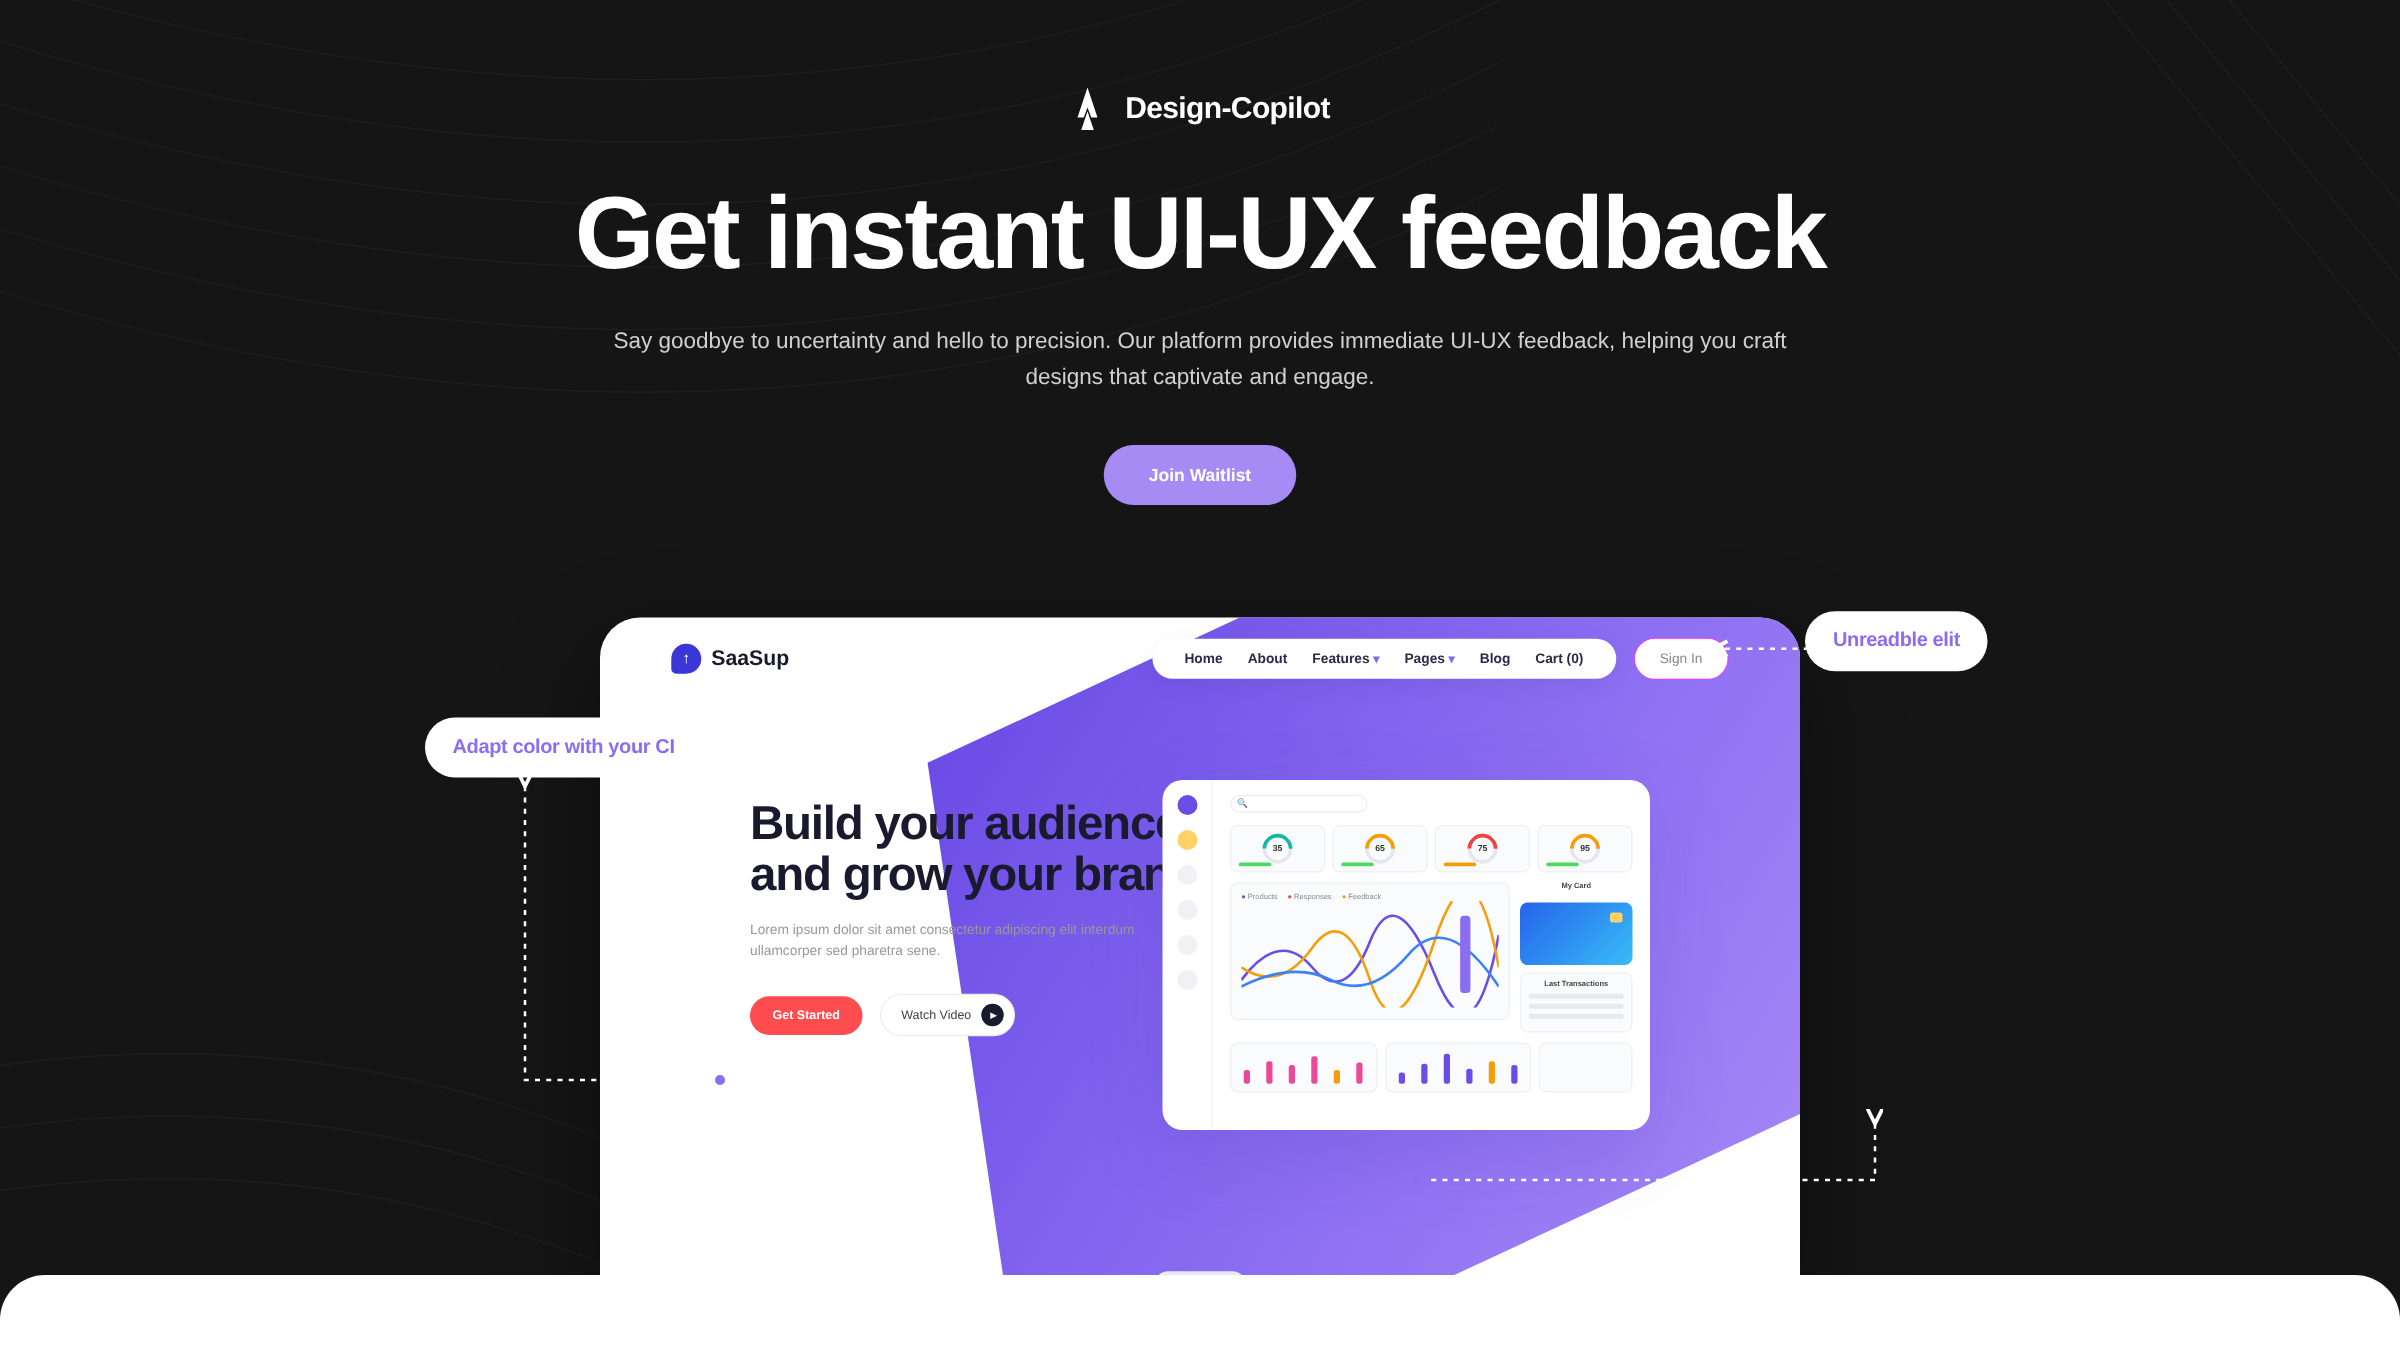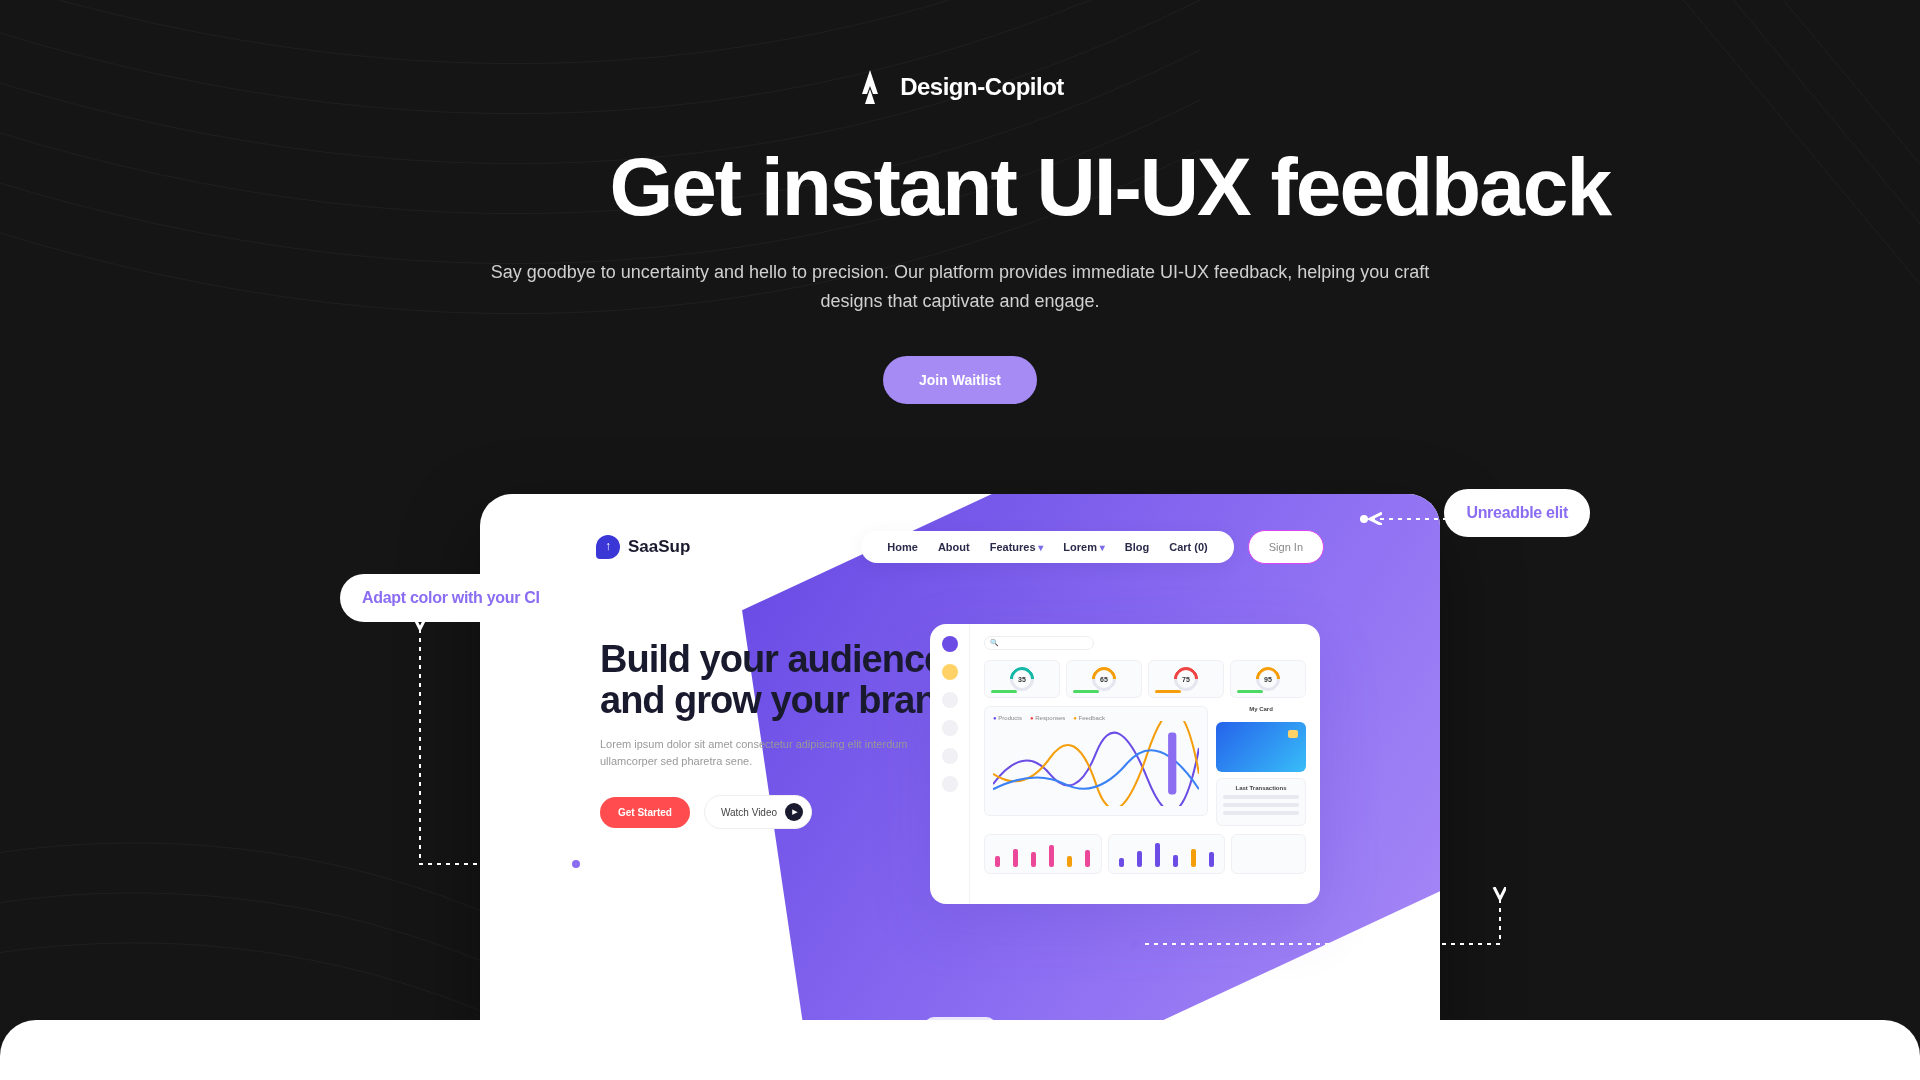--- a/index.html
+++ b/index.html
@@ -40,21 +40,20 @@
       font-size: 24px;
       font-weight: 800;
       letter-spacing: -0.5px;
     }
     .hero-title {
       font-size: 82px;
       font-weight: 900;
       letter-spacing: -2px;
       line-height: 1.05;
       margin-bottom: 28px;
-      text-align: right;
     }
     .hero-sub {
       font-size: 18px;
       line-height: 1.6;
       color: #d0d0d0;
       max-width: 960px;
       margin: 0 auto 40px;
     }
     .cta-btn {
       display: inline-block;
@@ -91,26 +90,26 @@
       top: -80px;
       right: -120px;
       width: 780px;
       height: 600px;
       background: linear-gradient(135deg, #6b4de6 0%, #8b6df2 50%, #a98bf7 100%);
       transform: skewY(-18deg) rotate(-8deg);
       border-radius: 0 0 0 60px;
     }
     .mock-header {
       position: absolute;
-      top: 36px;
+      top: 16px;
       left: 0;
       right: 0;
       display: flex;
       align-items: center;
-      padding: 0 116px;
+      padding: 0 57px;
       z-index: 3;
     }
     .mock-brand {
       display: flex;
       align-items: center;
       gap: 8px;
     }
     .mock-brand-icon {
       width: 24px; height: 24px;
       background: #3b37d6;
@@ -491,21 +490,21 @@
 
       <div class="mock-header">
         <div class="mock-brand">
           <span class="mock-brand-icon"></span>
           <span class="mock-brand-text">SaaSup</span>
         </div>
         <div class="mock-nav">
           <span>Home</span>
           <span>About</span>
           <span class="caret">Features</span>
-          <span class="caret">Lorem</span>
+          <span class="caret">Pages</span>
           <span>Blog</span>
           <span>Cart (0)</span>
         </div>
         <div class="mock-signin">Sign In</div>
       </div>
 
       <div class="mock-hero">
         <h2>Build your audience and grow your brand</h2>
         <p>Lorem ipsum dolor sit amet consectetur adipiscing elit interdum ullamcorper sed pharetra sene.</p>
         <div class="mock-hero-actions">

